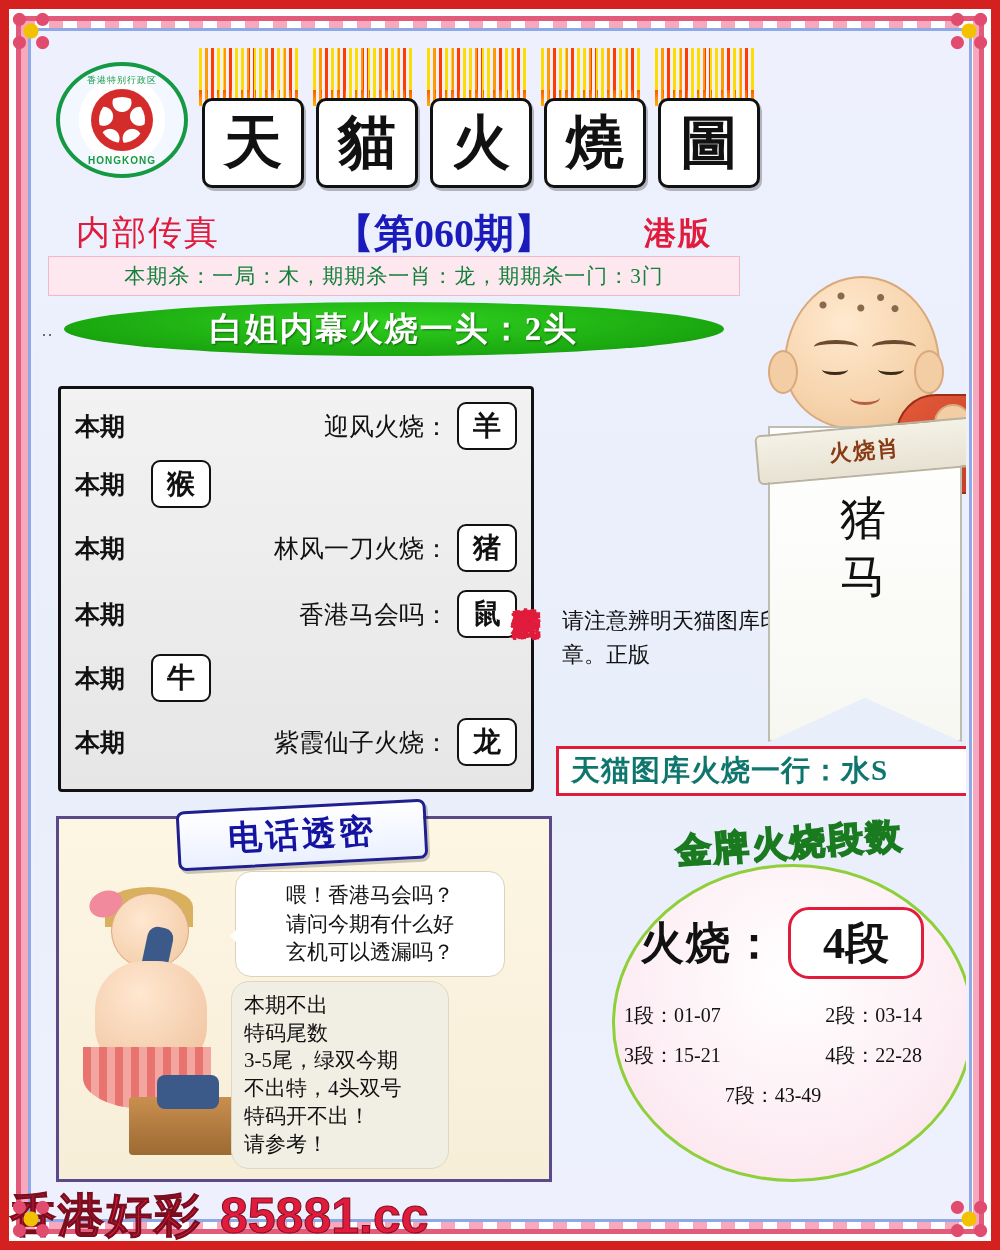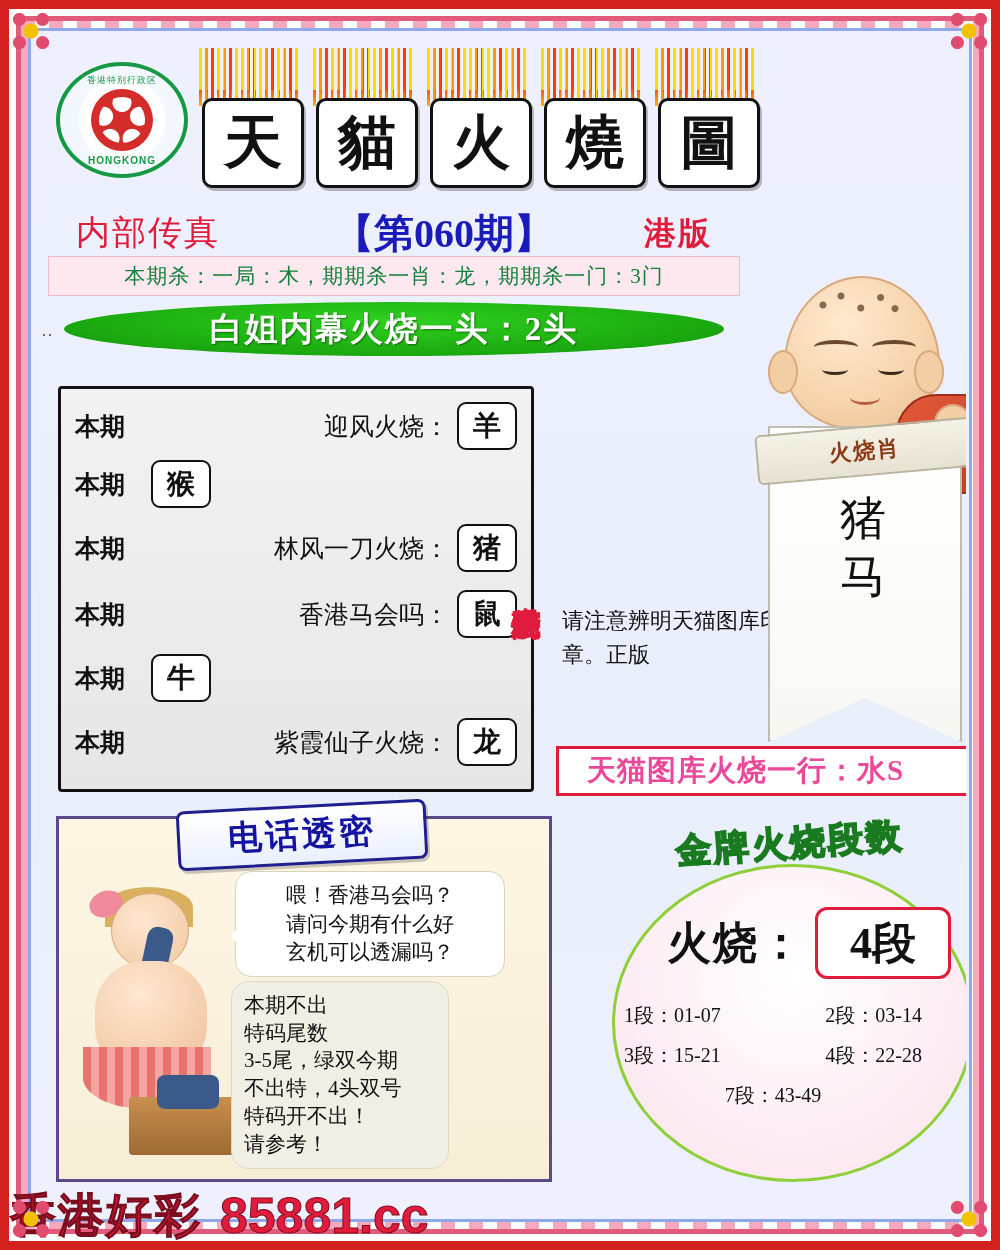--- a/index.html
+++ b/index.html
@@ -243,22 +243,22 @@
   }
   .scroll-chars{
     position:absolute;left:22px;top:214px;width:190px;
     text-align:center;font-size:46px;color:#111;line-height:1.25;
   }
 
   
   .red-line{
     position:absolute;left:522px;top:712px;width:414px;height:50px;
     background:#ffffff;border:3px solid #e01b3c;
-    display:flex;align-items:center;padding-left:28px;box-sizing:border-box;
-    color:#ec4899;font-size:29px;font-weight:bold;letter-spacing:1px;
+    display:flex;align-items:center;padding-left:12px;box-sizing:border-box;
+    color:#0f766e;font-size:29px;font-weight:bold;letter-spacing:1px;
   }
 
   
   .phone-panel{
     position:absolute;left:22px;top:782px;width:490px;height:360px;
     background:linear-gradient(180deg,#fdf6e3 0%,#f7eed8 100%);
     border:3px solid #5b4a8a;
   }
   .phone-title{
     position:absolute;left:118px;top:-14px;width:244px;height:54px;
@@ -336,25 +336,25 @@
     font-family:"Liberation Serif",serif;
   }
   .gold-circle{
     position:absolute;left:22px;top:40px;width:356px;height:312px;
     border-radius:50%;
     background:radial-gradient(circle at 50% 35%,#ffffff 0%,#fdeff5 55%,#fbe0ea 100%);
     border:3px solid #8fcf3a;
   }
   .fire-line{
     position:absolute;left:34px;top:82px;width:300px;height:74px;
-    display:flex;align-items:center;justify-content:center;gap:10px;margin-left:35px;
+    display:flex;align-items:center;justify-content:flex-end;gap:10px;
   }
   .fire-label{font-size:44px;font-weight:bold;color:#111;letter-spacing:2px;}
   .duan{
-    width:130px;height:66px;border:3px solid #e01b3c;border-radius:12px;
+    width:130px;height:66px;border:3px solid #e01b3c;border-radius:21px;
     background:#ffffff;display:flex;align-items:center;justify-content:center;
     font-size:44px;font-weight:bold;color:#111;
   }
   .seg-table{
     position:absolute;left:28px;top:178px;width:310px;
     font-size:20px;color:#111;
   }
   .seg-row{display:flex;justify-content:space-between;margin-bottom:13px;padding:0 6px;}
   .seg-row.center{justify-content:center;}
 

